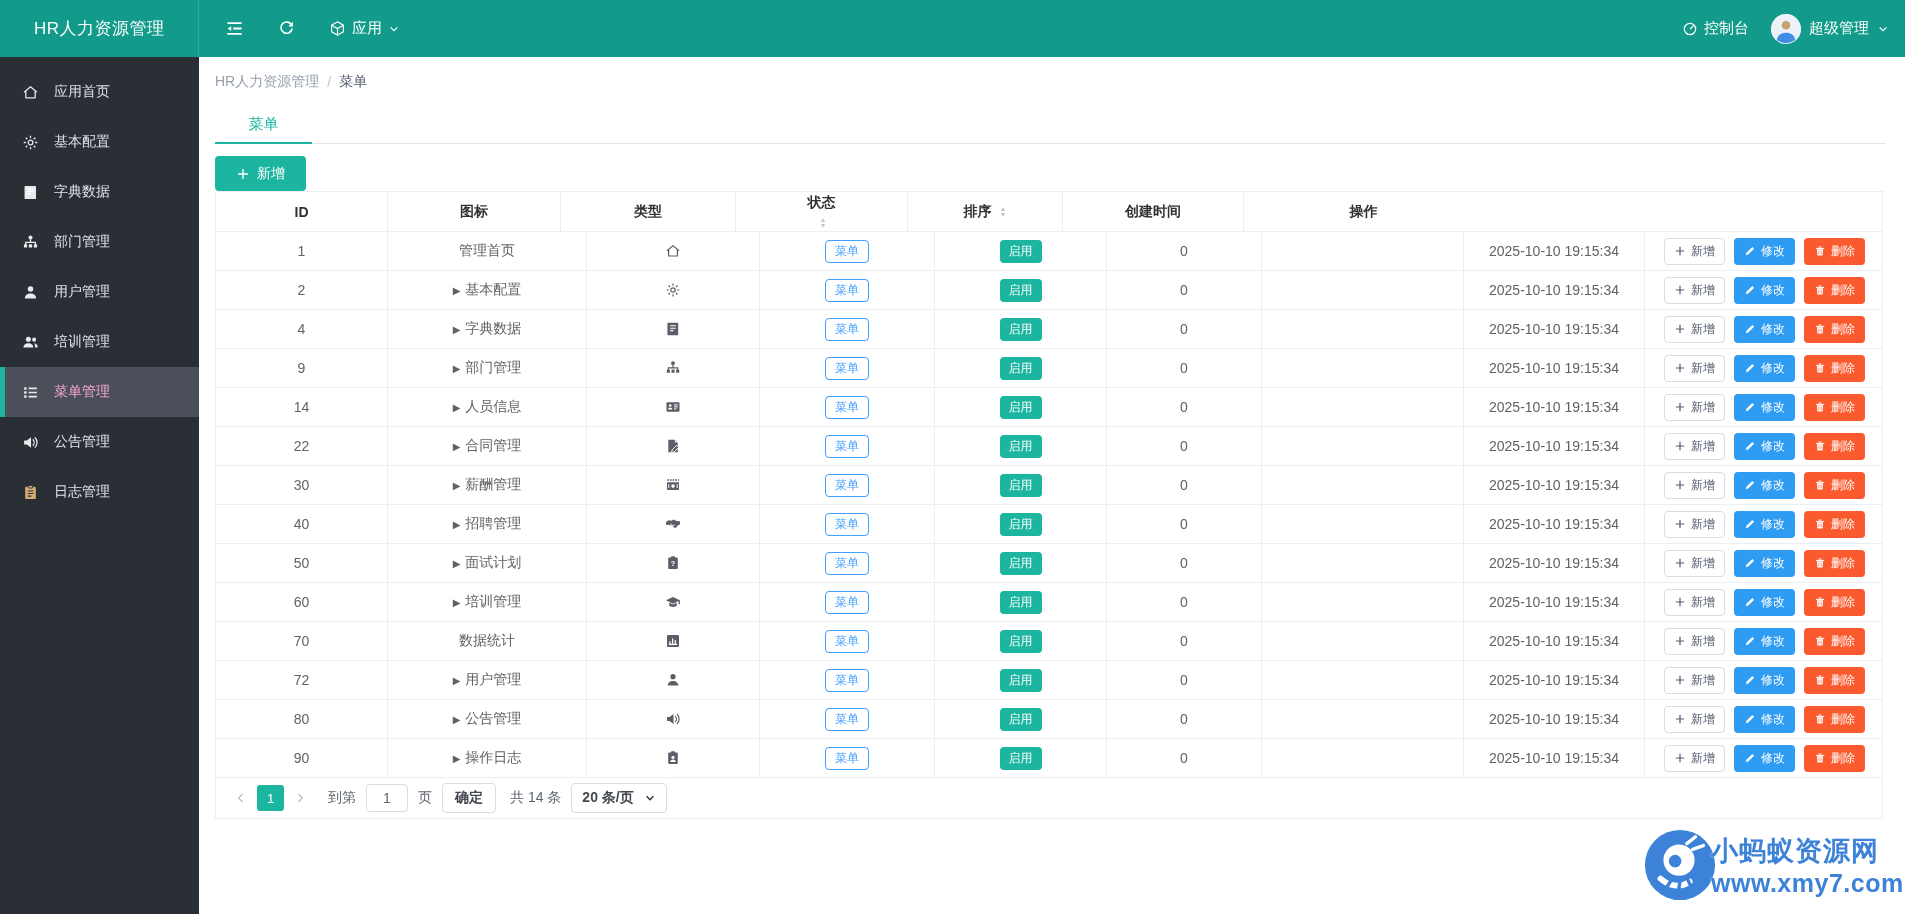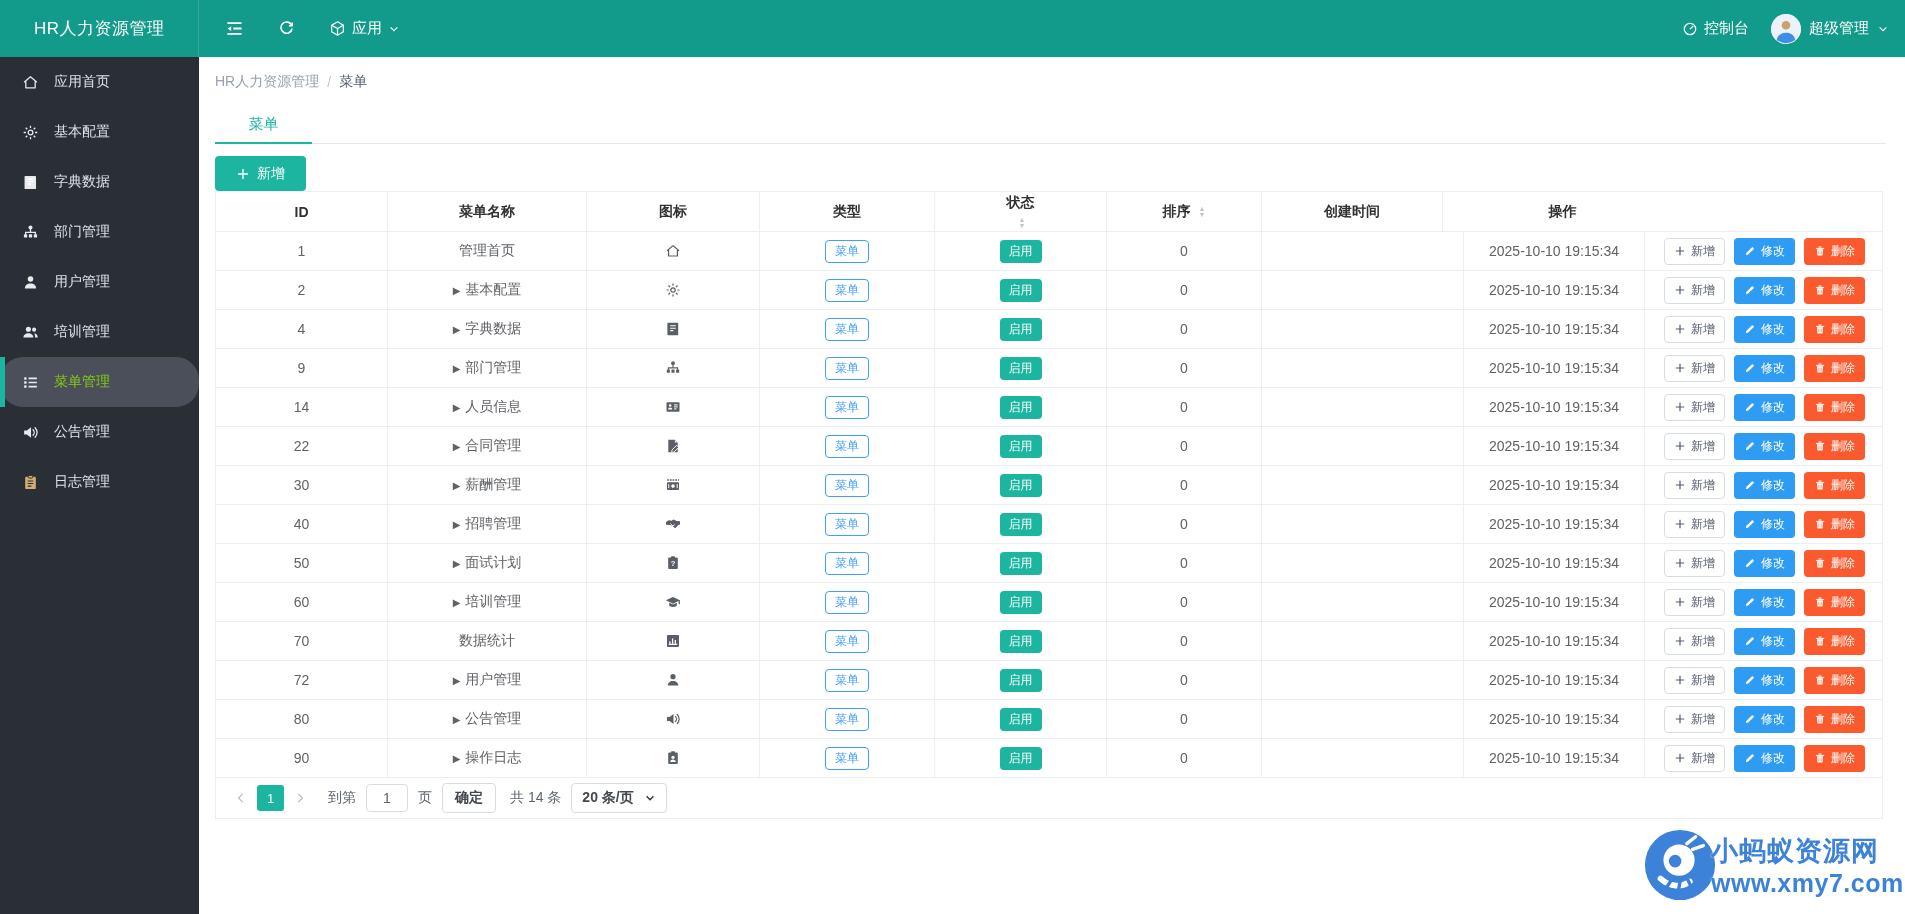--- a/index.html
+++ b/index.html
@@ -19,25 +19,25 @@
   .tb-title{width:199px;height:57px;display:flex;align-items:center;padding-left:34px;
     font-size:17px;letter-spacing:.5px;border-right:1px solid rgba(255,255,255,.14);}
   .tb-left{display:flex;align-items:center;gap:34px;margin-left:26px;}
   .tb-item{display:flex;align-items:center;gap:6px;font-size:15px;cursor:pointer;}
   .tb-right{margin-left:auto;display:flex;align-items:center;gap:22px;padding-right:16px;}
   .avatar{width:30px;height:30px;border-radius:50%;overflow:hidden;background:#EDF2FA;}
   .tb-user{display:flex;align-items:center;gap:8px;font-size:15px;font-family:Liberation Serif, serif;}
 
   
   .sidebar{position:absolute;top:57px;left:0;width:199px;height:857px;background:var(--sidebar);
-    }
+    padding-top:10px;}
   .side-item{height:50px;display:flex;align-items:center;padding-left:22px;gap:15px;
     color:#DFE3E8;font-size:14px;cursor:pointer;position:relative;}
   .side-item .ico{width:17px;color:#E8EAEC;}
-  .side-item.active{background:var(--sidebar-active);color:#84cc16;border-radius:23px;}
+  .side-item.active{background:var(--sidebar-active);color:#f9a8d4;}
   .side-item.active::before{content:"";position:absolute;left:0;top:0;width:5px;height:50px;
     background:var(--accent);}
   .side-item .ico[data-icon="log-icon"]{color:#D5AC74;}
 
   
   .content{position:absolute;top:57px;left:199px;width:1706px;height:857px;background:#fff;
     padding:16px 19px 0 16px;}
   .breadcrumb{font-size:14px;display:flex;gap:8px;align-items:center;}
   .bc-root{color:#97A0AC;}
   .bc-sep{color:#C0C4CC;}
@@ -266,23 +266,20 @@
         </span>
       <span>新增</span>
     </button>
   </div>
 
   <div class="tablebox">
     <div class="trow thead">
         <div class="tcell" style="width: 172px;">
           <span>ID</span>
         </div>
-        <div class="tcell" style="width: 199px;">
-          <span>菜单名称</span>
-        </div>
         <div class="tcell" style="width: 173px;">
           <span>图标</span>
         </div>
         <div class="tcell" style="width: 175px;">
           <span>类型</span>
         </div>
         <div class="tcell" style="width: 172px; flex-direction: column;">
           <span>状态</span>
           <span class="sorter">
             <span>▲</span>

